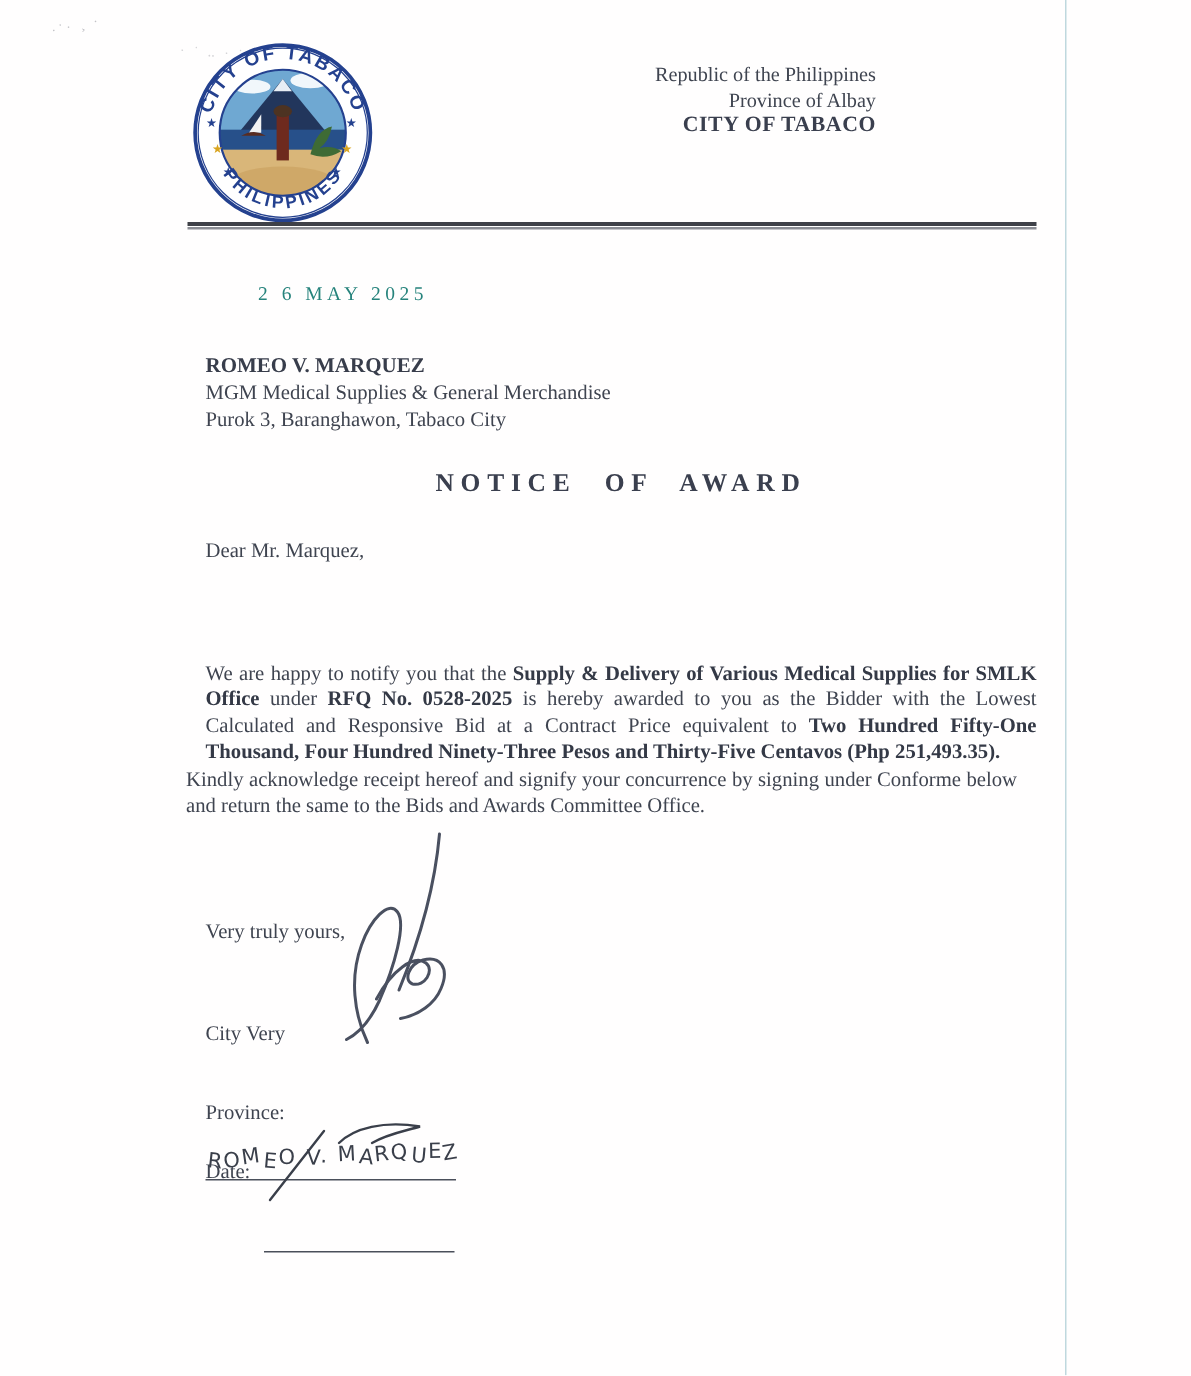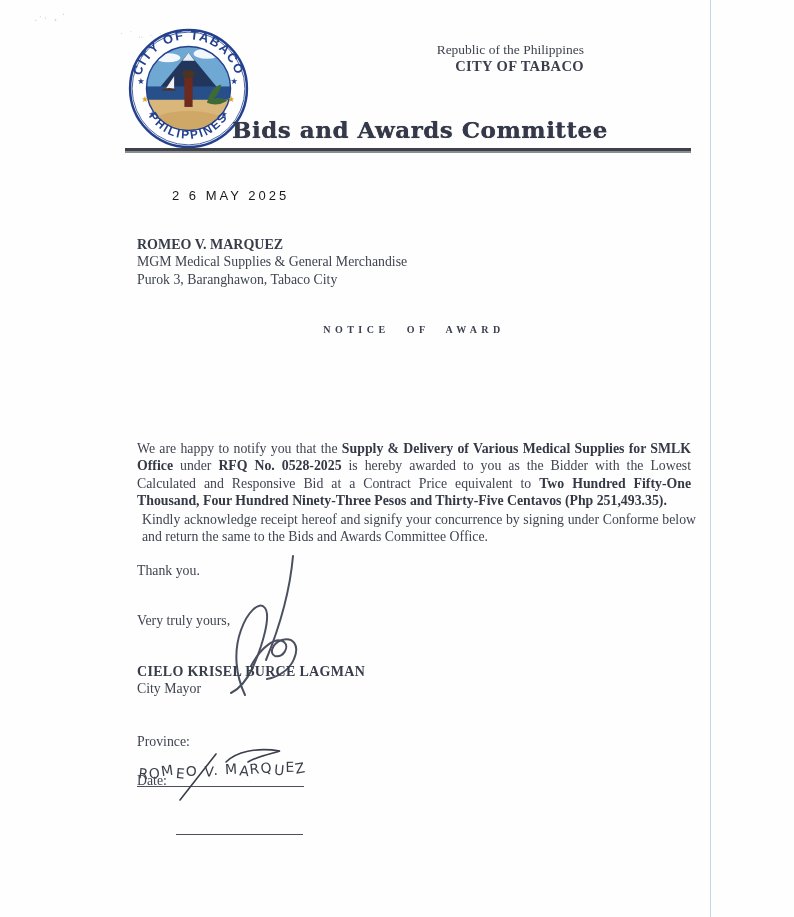--- a/index.html
+++ b/index.html
@@ -29,45 +29,45 @@
     text-shadow:0 0 .7px #34394a;
   }
   .header-rule{
     left:125px;top:148px;width:566px;height:5px;
     background:linear-gradient(#3f4148 0 52%, #ffffff 52% 66%, #8b8d94 66% 100%);
   }
 
   
   .date-stamp{
     left:172px;top:188px;
-    font-family:Liberation Sans, sans-serif;
+    font-family:Liberation Serif, serif;
     font-size:13px;letter-spacing:3px;
-    color:#000000;opacity:.9;
+    color:#0f766e;opacity:.9;
     filter:blur(.2px);
     white-space:pre;
   }
 
   
   .addressee{left:137px;top:236px;width:420px;font-size:13.8px;line-height:17.4px;}
   .addressee .name{font-weight:bold;font-size:14px;color:#383d4b;}
 
   
   .notice-title{
-    left:137px;top:324px;width:554px;text-align:center;
-    font-weight:bold;font-size:10px;
+    left:137px;top:312px;width:554px;text-align:center;
+    font-weight:bold;font-size:17px;
     letter-spacing:4.5px;word-spacing:10px;
     color:#3a3f4e;
   }
 
   
   .bodytext{font-size:13.8px;line-height:17.4px;color:#3f4450;}
   .salutation{left:137px;top:358px;width:554px;}
   .para1{left:137px;top:408px;width:554px;text-align:justify;margin-top:32px;}
   .para1 b{color:#343946;}
-  .para2{left:142px;top:511px;width:554px;text-align:justify;}
+  .para2{left:124px;top:511px;width:554px;text-align:justify;}
   .thanks{left:137px;top:562px;width:300px;}
   .valediction{left:137px;top:612px;width:300px;}
 
   
   .mayor-sig{left:215px;top:548px;}
   .signatory-name{left:137px;top:664px;width:420px;font-weight:bold;font-size:14px;letter-spacing:.3px;color:#383d4b;}
   .signatory-title{left:137px;top:681px;width:300px;font-size:13.8px;}
 
   .conforme-label{left:137px;top:733px;width:200px;font-size:13.8px;}
   .sig-line{left:137px;top:757px;width:167px;height:29px;border-bottom:1.4px solid #4a4f5a;}
@@ -127,51 +127,50 @@
         <text x="14" y="73" fill="#d9a520">★</text>
         <text x="21" y="88">★</text>
       <text x="101" y="56">★</text>
         <text x="98" y="73" fill="#d9a520">★</text>
         <text x="91" y="88">★</text>
     </g>
   </svg>
 
   <div class="abs header-text">
     <span class="header-line">Republic of the Philippines</span>
+    <span class="header-line">Province of Albay</span>
     <span class="header-line bold">CITY OF TABACO</span>
   </div>
 
-  <div class="abs committee-title">Bids and Awards Committee</div>
   <div class="abs header-rule"></div>
 
   <div class="abs date-stamp">2 6 MAY 2025</div>
 
   <div class="abs addressee">
     <div class="name">ROMEO V. MARQUEZ</div>
     <div>MGM Medical Supplies &amp; General Merchandise</div>
     <div>Purok 3, Baranghawon, Tabaco City</div>
   </div>
 
   <div class="abs notice-title">NOTICE OF AWARD</div>
 
+  <div class="abs bodytext salutation">Dear Mr. Marquez,</div>
   <div class="abs bodytext para1"><span>We are happy to notify you that the </span><b>Supply &amp; Delivery of Various Medical Supplies for SMLK Office</b><span> under </span><b>RFQ No. 0528-2025</b><span> is hereby awarded to you as the Bidder with the Lowest Calculated and Responsive Bid at a Contract Price equivalent to </span><b>Two Hundred Fifty-One Thousand, Four Hundred Ninety-Three Pesos and Thirty-Five Centavos (Php 251,493.35).</b></div>
   <div class="abs bodytext para2">Kindly acknowledge receipt hereof and signify your concurrence by signing under Conforme below and return the same to the Bids and Awards Committee Office.</div>
-  <div class="abs bodytext thanks">Thank you.</div>
   <div class="abs bodytext valediction">Very truly yours,</div>
 
   <svg class="abs mayor-sig" width="100" height="152" viewBox="0 0 100 152">
     <g fill="none" stroke="#4a5060" stroke-width="2" stroke-linecap="round">
       <path d="M 78,8 C 75,42 65,78 51,112"></path>
       <path d="M 30,147 C 21,128 18,104 26,82 C 32,65 44,52 50,60 C 56,68 48,96 38,119 C 32,132 24,141 16,145"></path>
       <path d="M 36,118 C 46,99 61,88 69,94 C 75,99 68,110 60,108 C 54,106 57,95 67,92 C 78,89 85,97 79,111 C 75,121 64,129 52,131"></path>
     </g>
   </svg>
 
-  <div class="abs signatory-name">CIELO KRISEL BURCE LAGMAN</div>
-  <div class="abs signatory-title">City Mayor</div>
+  <div class="abs signatory-title">City Very</div>
 
   <div class="abs bodytext conforme-label">Province:</div>
   <div class="abs sig-line"></div>
   <svg class="abs conforme-sig" width="210" height="62" viewBox="0 0 210 62">
     <g fill="none" stroke="#3a3f4a" stroke-width="1.6" stroke-linecap="round">
       <path d="M 96,20 C 106,10 126,5 150,9 C 140,12 128,14 118,20"></path>
       <path d="M 86,12 L 50,58"></path>
     </g>
     <text id="conformeSigText" x="8" y="36" font-family="DejaVu Sans, sans-serif" font-size="14" letter-spacing="1.5" fill="#3a3f4a" transform="rotate(-2 8 36)"><tspan dy="0.0" rotate="8">R</tspan><tspan dy="1.1" rotate="-3">O</tspan><tspan dy="-1.9" rotate="-6">M</tspan><tspan dy="2.2" rotate="7">E</tspan><tspan dy="-1.8" rotate="2">O</tspan><tspan dy="0.9" rotate="-8"> </tspan><tspan dy="0.2" rotate="3">V</tspan><tspan dy="-1.3" rotate="6">.</tspan><tspan dy="2.0" rotate="-7"> </tspan><tspan dy="-2.2" rotate="-1">M</tspan><tspan dy="1.7" rotate="8">A</tspan><tspan dy="-0.7" rotate="-4">R</tspan><tspan dy="-0.5" rotate="-6">Q</tspan><tspan dy="1.5" rotate="7">U</tspan><tspan dy="-2.1" rotate="1">E</tspan><tspan dy="2.1" rotate="-8">Z</tspan></text>
   </svg>

